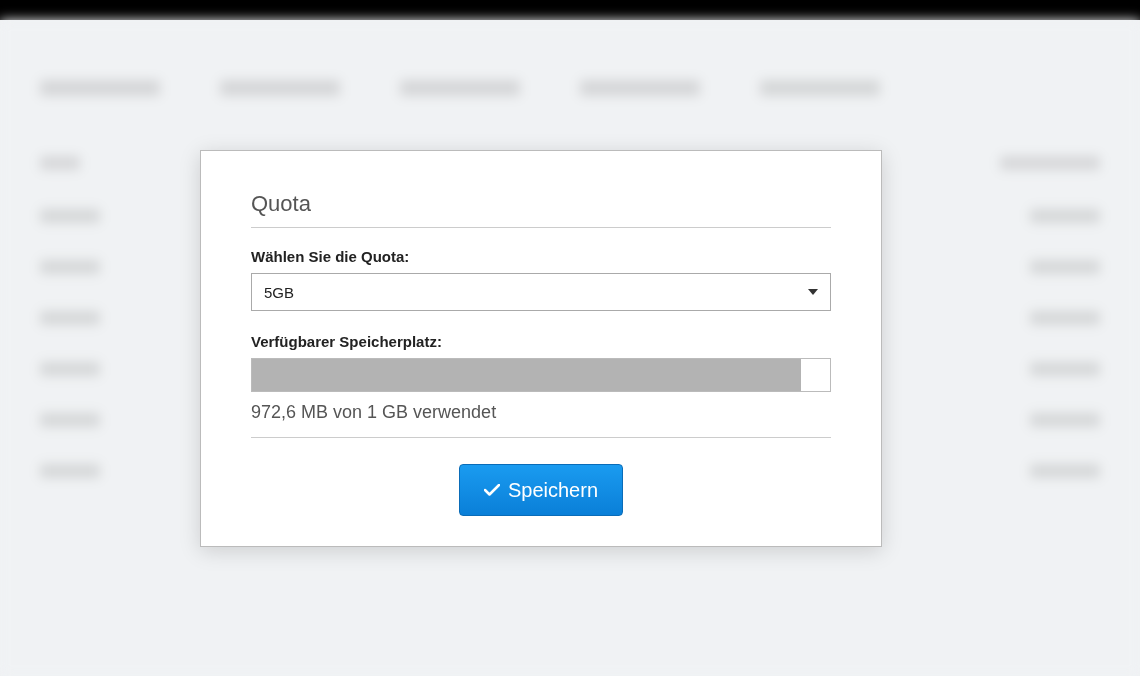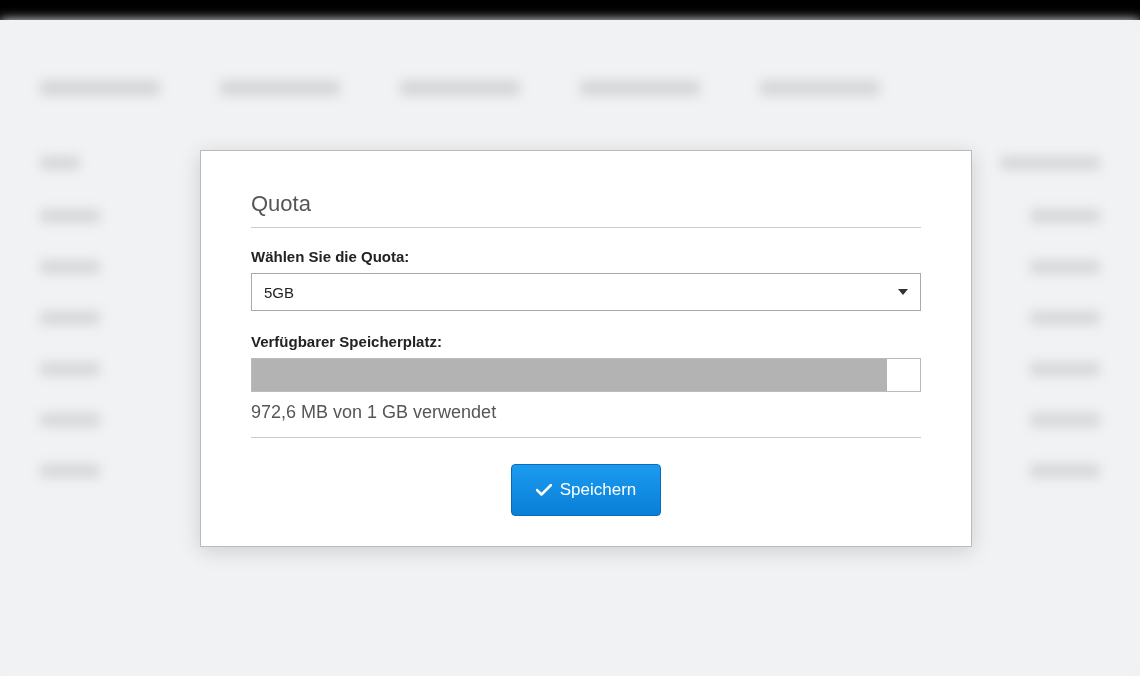--- a/index.html
+++ b/index.html
@@ -60,21 +60,21 @@
     .bg-cell {
       width: 90px;
       height: 14px;
       background: #888;
       border-radius: 2px;
     }
     .modal {
       position: absolute;
       top: 150px;
       left: 200px;
-      width: 772px;
+      width: 682px;
       background: #fff;
       border: 1px solid #bbb;
       box-shadow: 0 4px 20px rgba(0,0,0,0.15);
       padding: 40px 50px 30px;
     }
     .modal-title {
       font-size: 22px;
       font-weight: 400;
       color: #555;
       padding-bottom: 10px;
@@ -136,21 +136,21 @@
       display: flex;
       justify-content: center;
       gap: 20px;
     }
     .btn {
       display: inline-flex;
       align-items: center;
       gap: 8px;
       padding: 0 24px;
       height: 52px;
-      font-size: 17px;
+      font-size: 20px;
       border-radius: 4px;
       cursor: pointer;
       border: 1px solid transparent;
     }
     .btn-primary {
       background: linear-gradient(#1a9bf0, #0a7fd8);
       color: #fff;
       border-color: #0a6cb8;
     }
     .btn-default {

